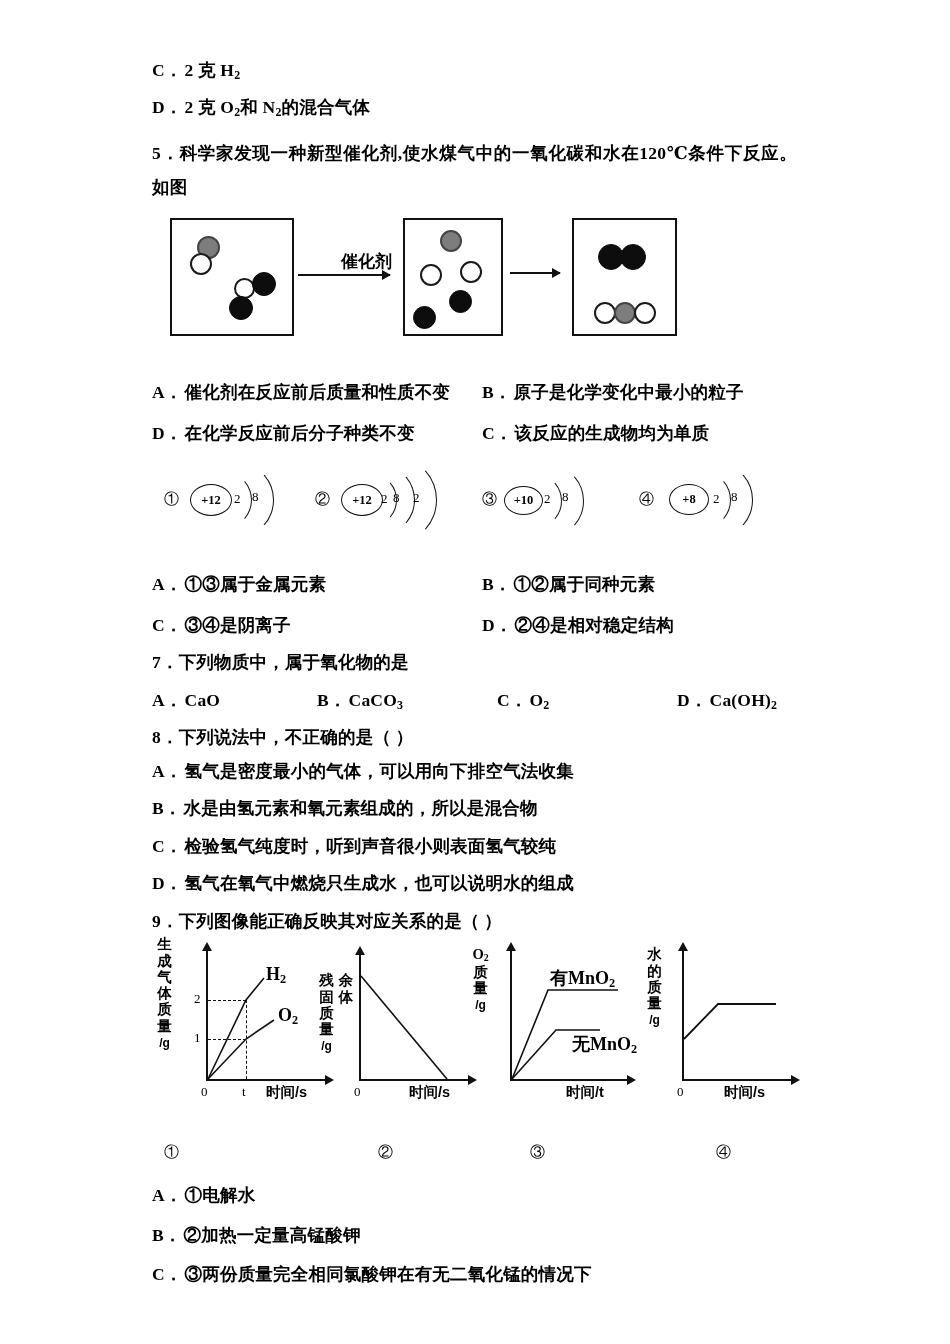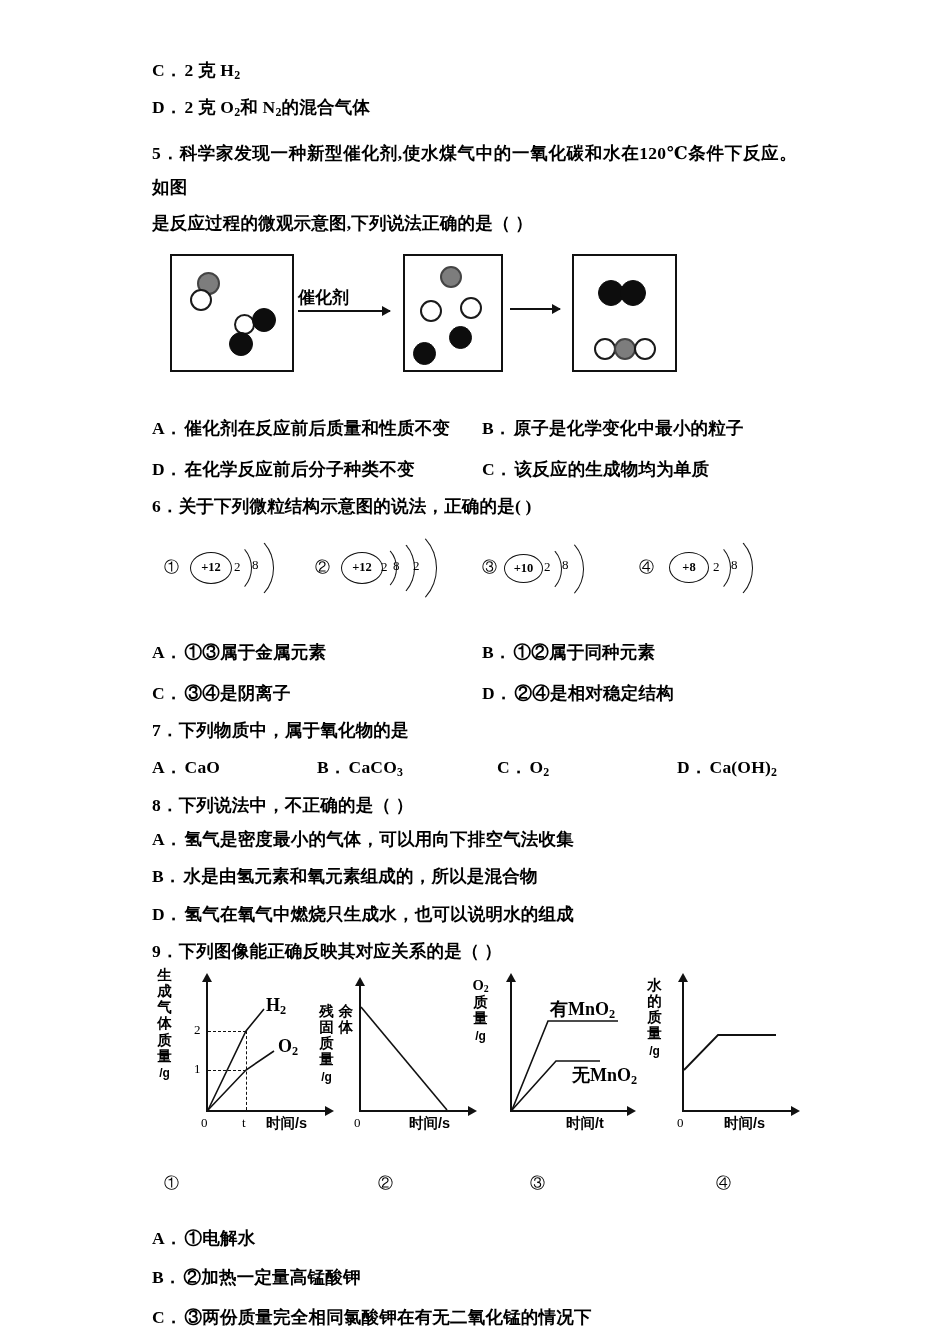--- a/index.html
+++ b/index.html
@@ -87,21 +87,21 @@
   .atom {
     position: absolute;
     border-radius: 50%;
     box-sizing: border-box;
   }
   .atom.black { background: #0d0d0d; border: 1px solid #0d0d0d; }
   .atom.white { background: #ffffff; border: 2px solid #1a1a1a; }
   .atom.gray  { background: #7d7d7d; border: 2px solid #444; }
   .arrow-wrap {
     position: absolute;
-    text-align: left;
+    text-align: right;
   }
   .arrow-lbl {
     font-size: 17px;
     font-weight: bold;
     font-family: "Liberation Sans", sans-serif;
     white-space: nowrap;
     margin-bottom: 1px;
   }
   .arrow-line {
     position: relative;
@@ -265,23 +265,20 @@
     <span class="lbl">C．</span><span>2 克 H</span><sub>2</sub>
   </div>
 
   <div class="line">
     <span class="lbl">D．</span><span>2 克 O</span><sub>2</sub><span>和 N</span><sub>2</sub><span>的混合气体</span>
   </div>
 
   <div class="stem">
     <span>5．</span><span>科学家发现一种新型催化剂,使水煤气中的一氧化碳和水在120℃条件下反应。如图</span>
   </div>
-  <div class="stem">
-    <span>是反应过程的微观示意图,下列说法正确的是（      ）</span>
-  </div>
 
   <div class="diagram5">
 
     <div class="pbox" style="left:10px; top:6px; width:124px; height:118px;">
       <div class="atom gray" style="left:25px; top:16px; width:23px; height:23px;"></div>
       <div class="atom white" style="left:18px; top:33px; width:22px; height:22px;"></div>
       <div class="atom white" style="left:62px; top:58px; width:21px; height:21px;"></div>
       <div class="atom black" style="left:80px; top:52px; width:24px; height:24px;"></div>
       <div class="atom black" style="left:57px; top:76px; width:24px; height:24px;"></div>
     </div>
@@ -323,23 +320,20 @@
 
   <div class="opt-row two-col">
     <span class="col">
       <span class="lbl">D．</span><span>在化学反应前后分子种类不变</span>
     </span>
     <span class="col">
       <span class="lbl">C．</span><span>该反应的生成物均为单质</span>
     </span>
   </div>
 
-  <div class="line q" style="margin-bottom:14px;">
-    <span>6．</span><span>关于下列微粒结构示意图的说法，正确的是( )</span>
-  </div>
 
   <div class="diagram6">
 
     <div class="atomdia" style="left:12px; top:0;">
       <span class="adx-num">①</span>
       <span class="nucleus">+12</span>
       <span class="shell" style="left:42px; top:12px; width:44px; height:50px;"></span>
       <span class="shell" style="left:48px; top:3px; width:60px; height:68px;"></span>
       <span class="ecount" style="left:70px; top:29px;">2</span>
       <span class="ecount" style="left:88px; top:27px;">8</span>
@@ -414,20 +408,23 @@
 
   <div class="line q">
     <span>8．</span><span>下列说法中，不正确的是（      ）</span>
   </div>
 
   <div class="line" style="margin-bottom:20px;">
     <span class="lbl">A．</span><span>氢气是密度最小的气体，可以用向下排空气法收集</span>
   </div>
   <div class="line" style="margin-bottom:20px;">
     <span class="lbl">B．</span><span>水是由氢元素和氧元素组成的，所以是混合物</span>
+  </div>
+  <div class="line" style="margin-bottom:20px;">
+    <span class="lbl">C．</span><span>检验氢气纯度时，听到声音很小则表面氢气较纯</span>
   </div>
   <div class="line" style="margin-bottom:20px;">
     <span class="lbl">D．</span><span>氢气在氧气中燃烧只生成水，也可以说明水的组成</span>
   </div>
 
   <div class="line q" style="margin-bottom:6px;">
     <span>9．</span><span>下列图像能正确反映其对应关系的是（ ）</span>
   </div>
 
   <div class="graphs">
@@ -525,21 +522,21 @@
     </div>
   </div>
 
   <div class="gnums">
     <span class="circnum" style="left:8px;">①</span>
     <span class="circnum" style="left:222px;">②</span>
     <span class="circnum" style="left:374px;">③</span>
     <span class="circnum" style="left:560px;">④</span>
   </div>
 
-  <div class="line" style="margin-top:32px; margin-bottom:22px;">
+  <div class="line" style="margin-top:20px; margin-bottom:22px;">
     <span class="lbl">A．</span><span>①电解水</span>
   </div>
   <div class="line" style="margin-bottom:22px;">
     <span class="lbl">B．</span><span>②加热一定量高锰酸钾</span>
   </div>
   <div class="line" style="margin-bottom:0;">
     <span class="lbl">C．</span><span>③两份质量完全相同氯酸钾在有无二氧化锰的情况下</span>
   </div>
 
 </div>

